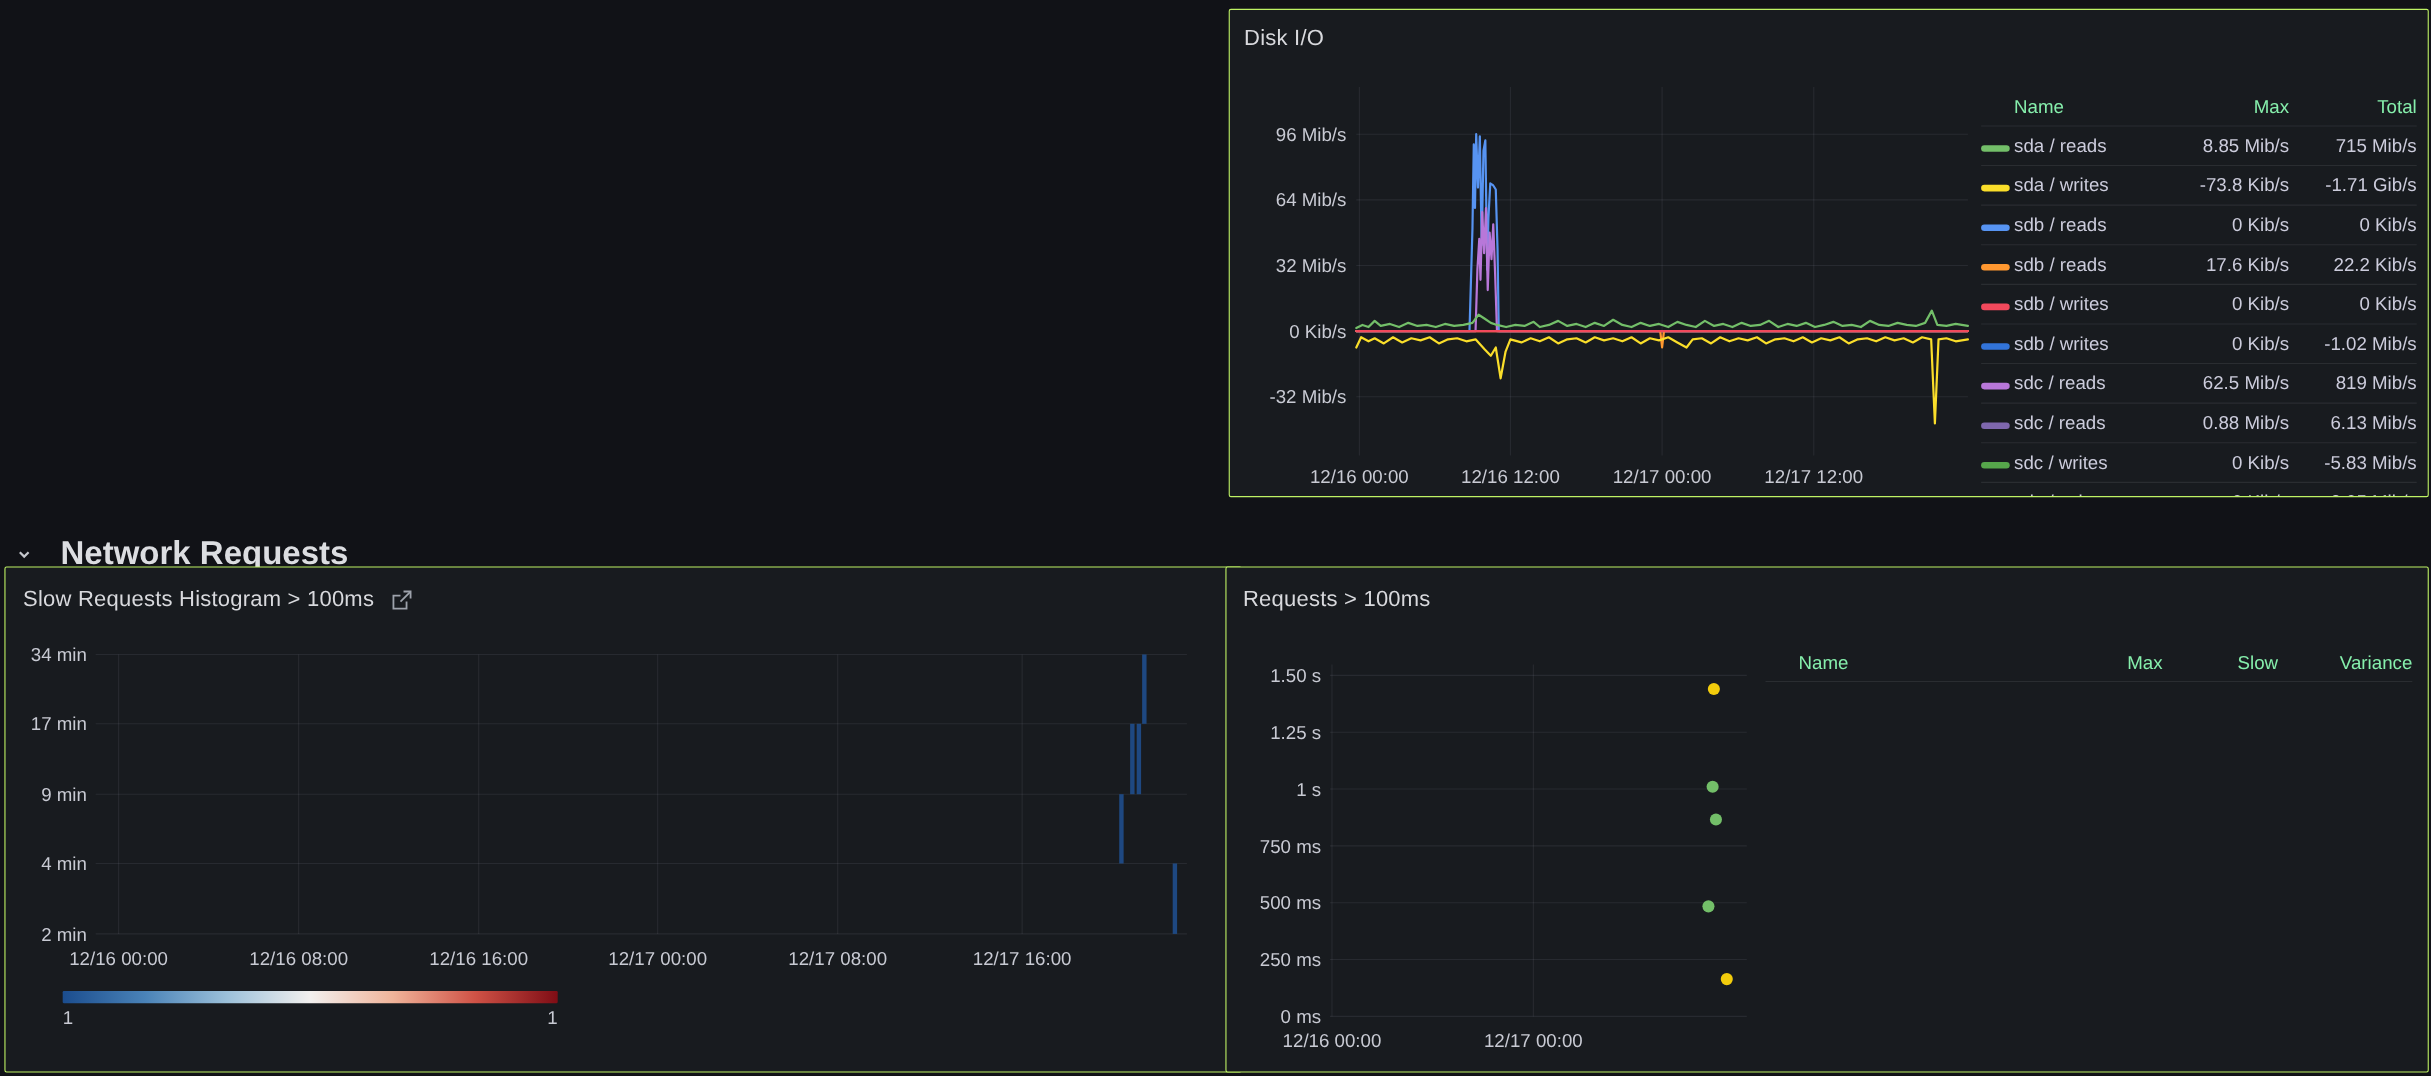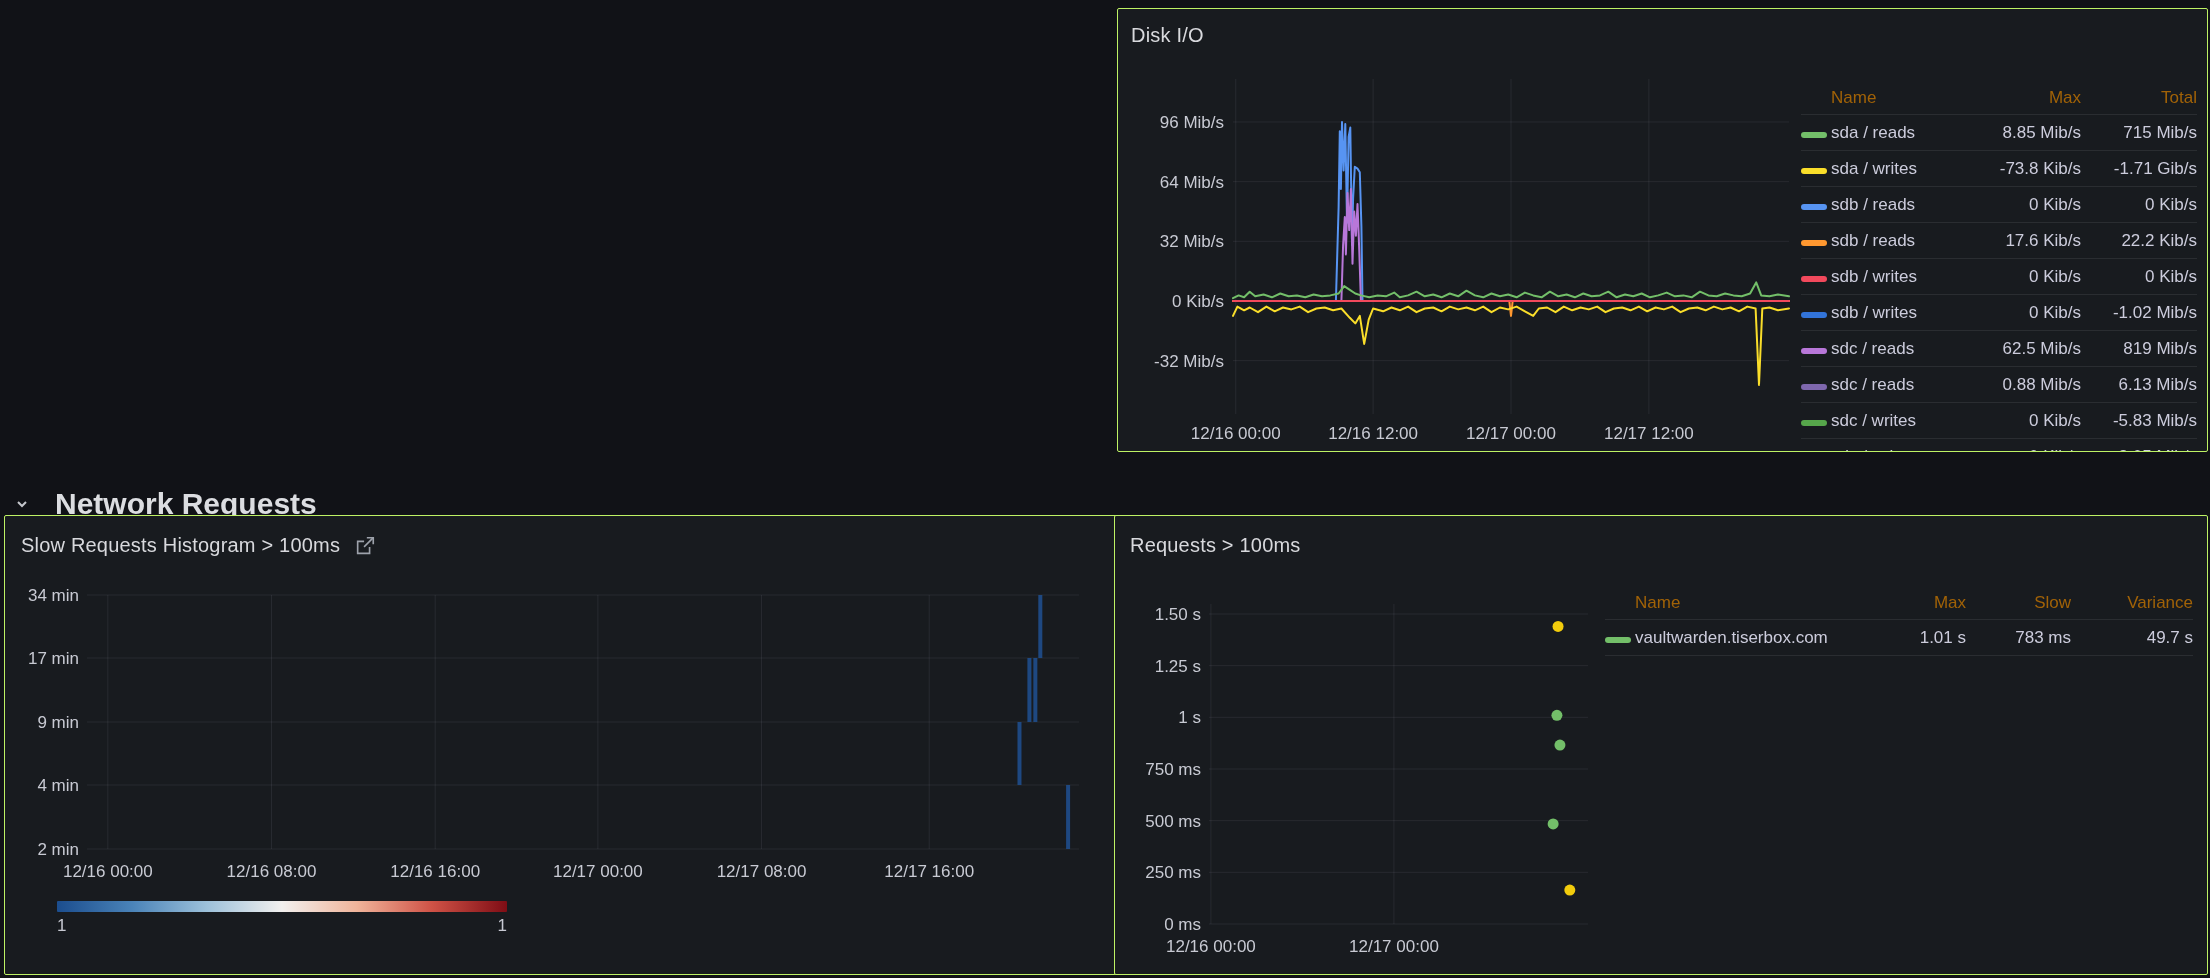--- a/index.html
+++ b/index.html
@@ -13,21 +13,21 @@
   .title-wrap{position:absolute;display:flex;align-items:center;gap:14px;}
   .section-header{position:absolute;left:14px;top:487px;display:flex;align-items:center;gap:25px;
                   color:#dcdde1;font-size:30px;font-weight:700;cursor:pointer;}
   .chev{width:16px;height:16px;stroke:#c5c7cd;stroke-width:2;fill:none;}
   .extlink{width:22px;height:22px;stroke:#9da2ab;stroke-width:1.8;fill:none;cursor:pointer;}
   .legend-table{position:absolute;font-size:17px;color:#ccccdc;}
   .lrow{display:grid;align-items:center;border-bottom:1px solid rgba(204,204,220,0.10);height:35px;}
   .lrow.head{height:33px;}
   .disk-grid{grid-template-columns:30px 1fr 108px 116px;}
   .req-grid{grid-template-columns:30px 1fr 95px 105px 122px;}
-  .lhead{color:#a16207;font-weight:500;cursor:pointer;}
+  .lhead{color:#86efac;font-weight:500;cursor:pointer;}
   .num{text-align:right;}
   .lname{cursor:pointer;white-space:nowrap;overflow:hidden;}
   .swatch{width:26px;height:6px;border-radius:3px;display:inline-block;cursor:pointer;}
   .chart-svg{position:absolute;left:0;top:0;}
   .chart-svg text{font-family:"Liberation Sans",sans-serif;font-size:17px;fill:#c8cad3;}
   #hist-colorbar{position:absolute;left:52px;top:385px;width:450px;height:11px;border-radius:1px;}
   #hist-colorbar-labels{position:absolute;left:52px;top:400px;width:450px;display:flex;
                         justify-content:space-between;font-size:17px;color:#c8cad3;}
 </style>
 </head>
@@ -220,24 +220,17 @@
       </svg>
     <div class="legend-table" id="req-legend" style="left:490px;top:70px;width:588px;">
       <div class="lrow head req-grid">
         <span></span>
         <span class="lhead">Name</span>
         <span class="lhead num">Max</span>
         <span class="lhead num">Slow</span>
         <span class="lhead num">Variance</span>
       </div>
       <div id="req-legend-rows">
-          <div class="lrow req-grid">
-            <span><span class="swatch" style="background: rgb(115, 191, 105);"></span></span>
-            <span class="lname">vaultwarden.tiserbox.com</span>
-            <span class="num">1.01 s</span>
-            <span class="num">783 ms</span>
-            <span class="num">49.7 s</span>
-          </div>
         </div>
     </div>
   </section>
 
 </div>
 
 </body></html>

